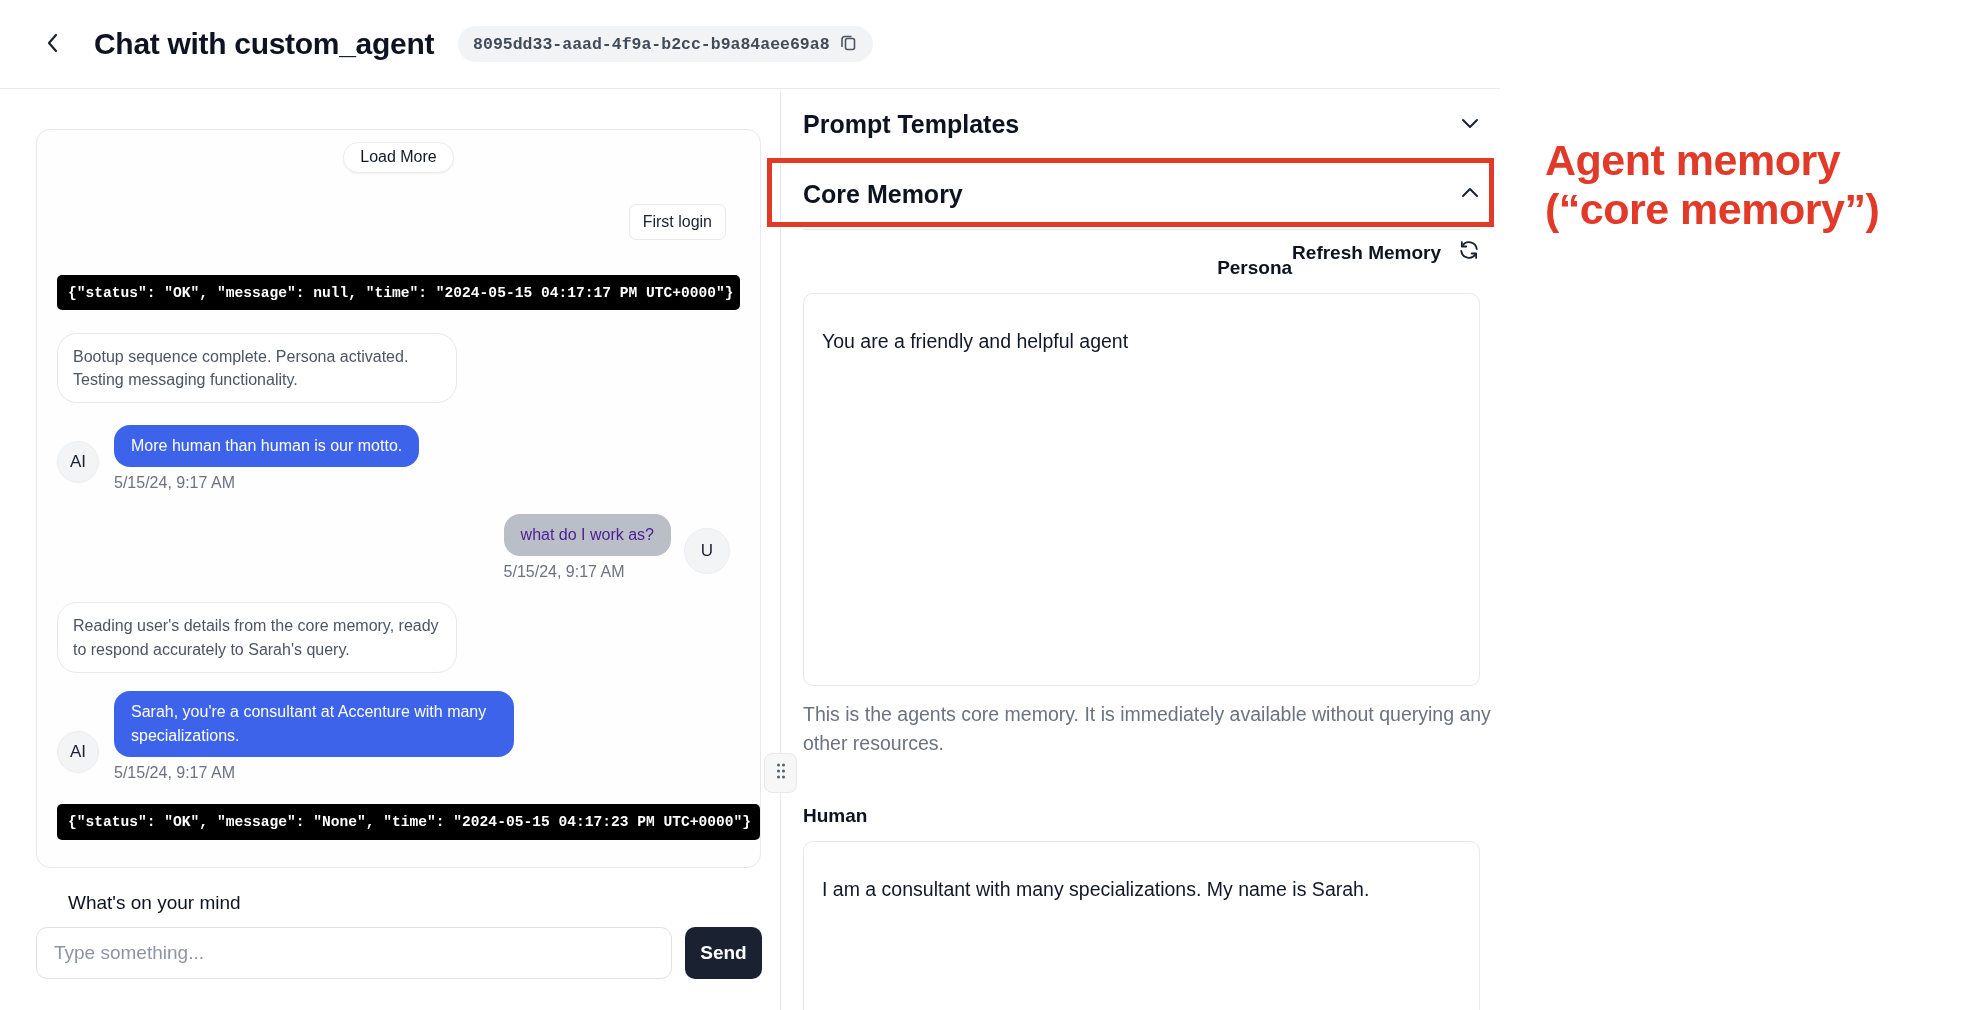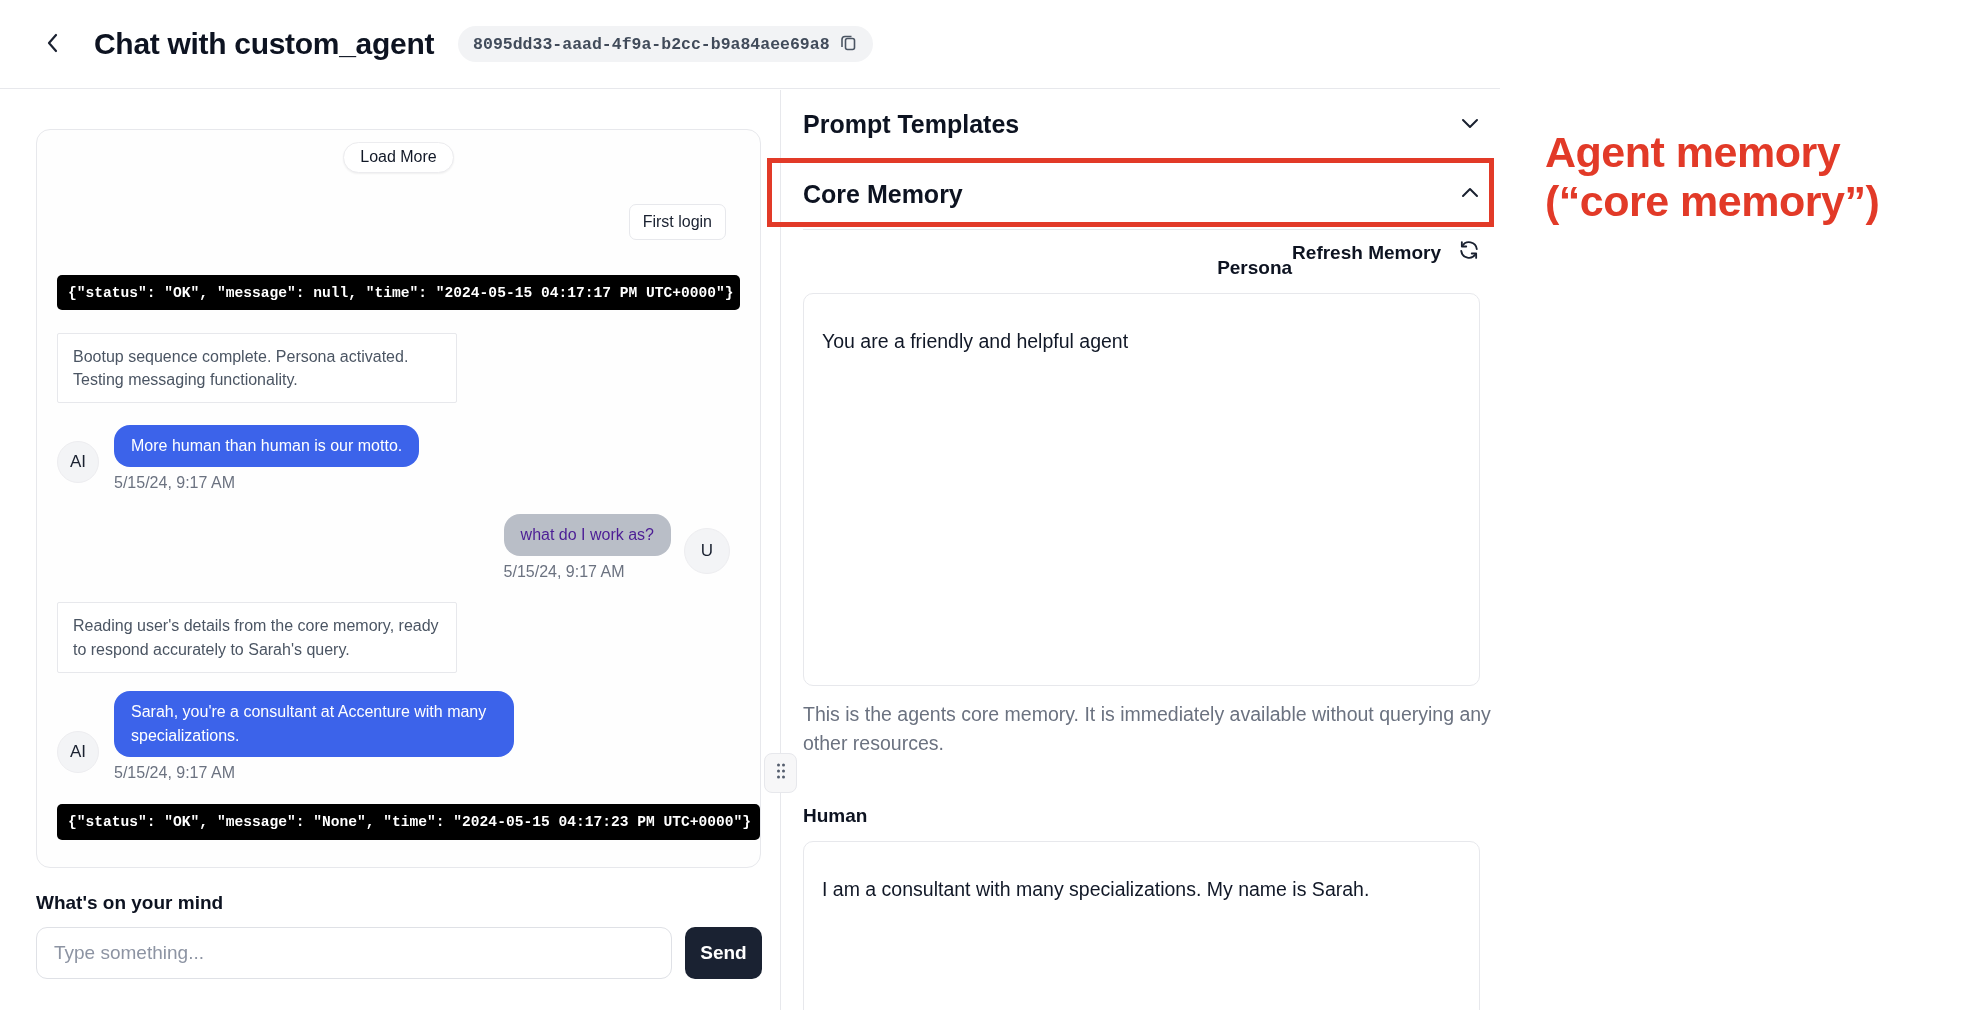--- a/index.html
+++ b/index.html
@@ -24,38 +24,38 @@
     padding:12px 20px 0 20px; display:flex; flex-direction:column; overflow:hidden; }
   .load-more { align-self:center; background:#fff; border:1px solid #ececef; border-radius:17px;
     padding:5px 16px 6px; font-size:16px; font-weight:normal; color:#111827; cursor:pointer;
     box-shadow:0 1px 2px rgba(0,0,0,0.06); }
   .first-login { align-self:flex-end; margin-top:31px; margin-right:14px; background:#fff;
     border:1px solid #e7e8ec; border-radius:7px; padding:8px 13px; font-size:16px; color:#1a2130; cursor:default; }
   .code-bar { margin-top:35px; background:#000; color:#fff; border-radius:5px; height:35px;
     display:flex; align-items:center; padding:0 11px; white-space:nowrap; overflow:hidden;
     font-family:"Liberation Mono", monospace; font-weight:bold; font-size:14.6px; flex-shrink:0; }
   .code-bar.clipped { margin-top:22px; width:calc(100% + 20px); height:36px; }
-  .sys-note { margin-top:23px; width:400px; border:1px solid #e7e8ec; border-radius:2px;
+  .sys-note { margin-top:23px; width:400px; border:1px solid #e7e8ec; border-radius:20px;
     background:#fff; padding:11px 15px; font-size:16px; line-height:1.45; color:#4b5563; }
   .ai-row { display:flex; margin-top:22px; }
   .avatar { width:42px; height:42px; border-radius:50%; background:#f3f4f6; border:1px solid #ededf0;
     display:flex; align-items:center; justify-content:center; font-size:17px; color:#1a2130; flex-shrink:0; }
   .ai-row .avatar { margin-top:16px; }
   .msg-col { margin-left:15px; display:flex; flex-direction:column; }
   .bubble { max-width:400px; padding:9px 17px; border-radius:16px; font-size:16px; line-height:1.5; }
   .bubble.ai { background:#3c63ea; color:#fff; }
   .bubble.user { background:#b9bec7; color:#4c1d95; }
   .msg-time { margin-top:7px; font-size:16px; color:#6b7280; }
   .user-row { display:flex; justify-content:flex-end; margin-top:22px; margin-right:10px; }
   .user-row .msg-col { margin-left:0; align-items:flex-start; }
   .user-row .avatar { width:46px; height:46px; margin-left:13px; margin-top:14px; }
 
   
   .composer { position:absolute; left:36px; top:892px; width:726px; }
-  .composer-label { font-size:19px; font-weight:bold; color:#0d1321; }
+  .composer-label { font-size:19px; font-weight:normal; color:#0d1321;margin-left:32px; }
   .composer-row { margin-top:13px; display:flex; gap:13px; }
   .chat-input { flex:1; height:52px; border:1px solid #dfe1e6; border-radius:11px; padding:0 17px;
     font-family:"Liberation Sans", sans-serif; font-size:19px; color:#111827; outline:none; }
   .chat-input::placeholder { color:#8d94a3; }
   .send-btn { width:77px; height:52px; background:#1a2232; color:#fff; border:none; border-radius:10px;
     font-family:"Liberation Sans", sans-serif; font-size:19px; font-weight:bold; cursor:pointer; }
 
   
   .v-divider { position:absolute; left:780px; top:90px; width:1px; height:920px; background:#e7e8ec; }
   .drag-handle { position:absolute; left:764px; top:753px; width:33px; height:40px; background:#f7f7f8;
@@ -75,21 +75,21 @@
     font-family:"Liberation Sans", sans-serif; font-size:19.5px; color:#111827; line-height:1.4;
     padding:34px 18px 16px; resize:none; outline:none; margin-top:14px; display:block; }
   #persona-box { height:393px; }
   #human-box { height:250px; }
   .mem-caption { margin-top:14px; font-size:19.5px; line-height:1.5; color:#6b7280; width:690px; }
   .human-label { margin-top:46px; font-size:19px; font-weight:bold; color:#0d1321; }
 
   
   .red-box { position:absolute; left:767px; top:158px; width:727px; height:69px;
     border:5px solid #e23a28; pointer-events:none; }
-  .annotation { position:absolute; left:1545px; top:128px; color:#e23a28;
+  .annotation { position:absolute; left:1545px; top:136px; color:#e23a28;
     font-size:43px; font-weight:bold; line-height:1.15; letter-spacing:-0.5px; }
 </style>
 </head>
 <body>
 
 <div class="page">
 
   <div class="header">
     <button class="back-btn">
       <span>

